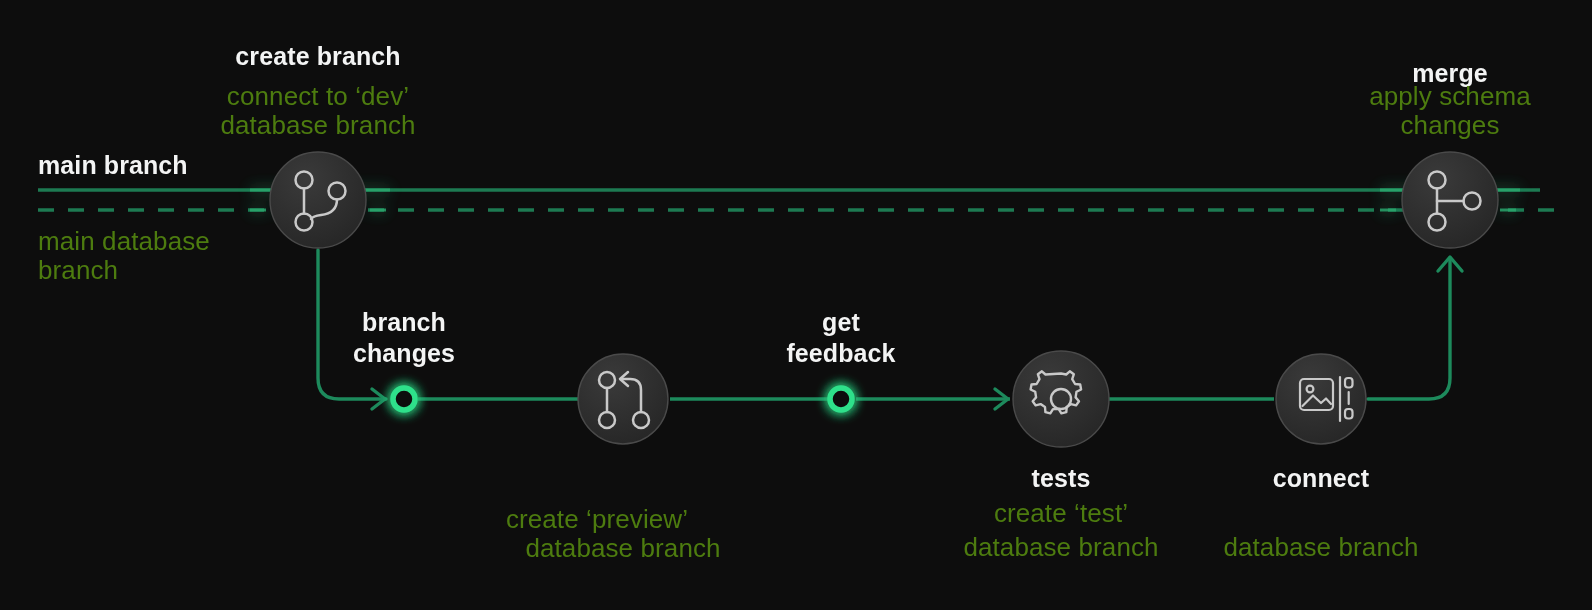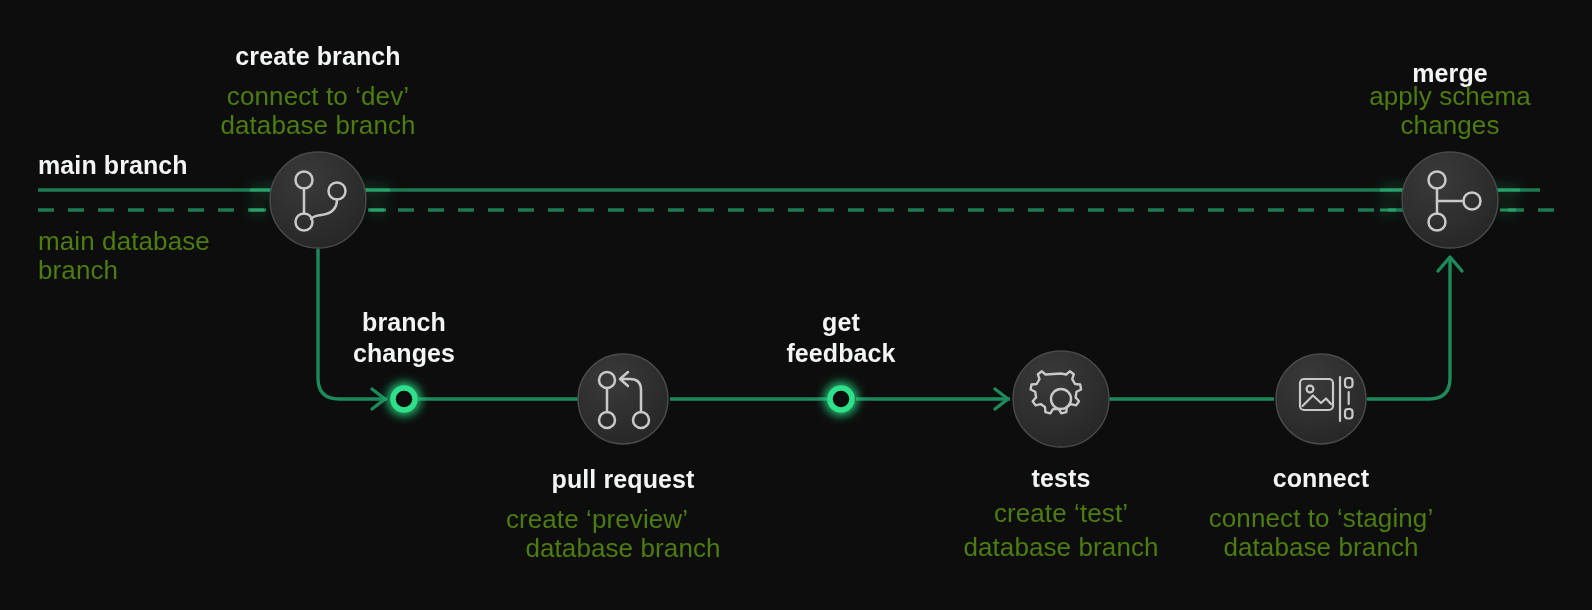--- a/index.html
+++ b/index.html
@@ -164,25 +164,23 @@
   <div class="lbl title ctr" style="left:1450px;top:42px;margin-top:17px;">merge</div>
   <div class="lbl sub ctr" style="left:1450px;top:82px;">apply schema</div>
   <div class="lbl sub ctr" style="left:1450px;top:111px;">changes</div>
 
   <div class="lbl title ctr" style="left:404px;top:308px;">branch</div>
   <div class="lbl title ctr" style="left:404px;top:339px;">changes</div>
 
   <div class="lbl title ctr" style="left:841px;top:308px;">get</div>
   <div class="lbl title ctr" style="left:841px;top:339px;">feedback</div>
 
-  <div class="lbl title ctr" style="left:623px;top:465px;">pull request</div>
   <div class="lbl sub ctr" style="left:597px;top:505px;">create ‘preview’</div>
   <div class="lbl sub ctr" style="left:623px;top:534px;">database branch</div>
 
   <div class="lbl title ctr" style="left:1061px;top:464px;">tests</div>
   <div class="lbl sub ctr" style="left:1061px;top:499px;">create ‘test’</div>
   <div class="lbl sub ctr" style="left:1061px;top:533px;">database branch</div>
 
   <div class="lbl title ctr" style="left:1321px;top:464px;">connect</div>
-  <div class="lbl sub ctr" style="left:1321px;top:504px;">connect to ‘staging’</div>
   <div class="lbl sub ctr" style="left:1321px;top:533px;">database branch</div>
 
 </div>
 
 </body></html>

